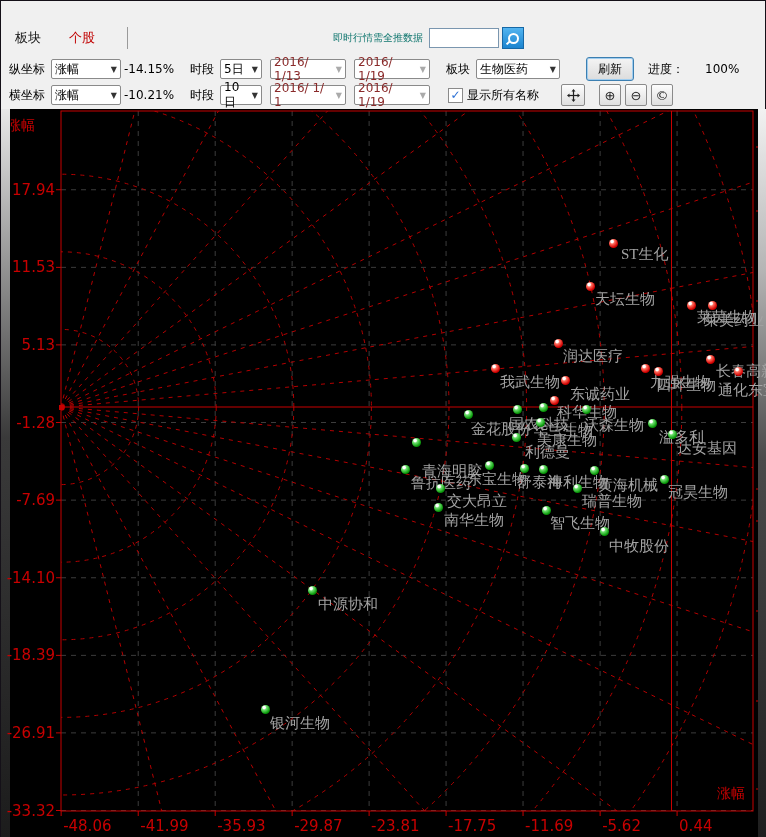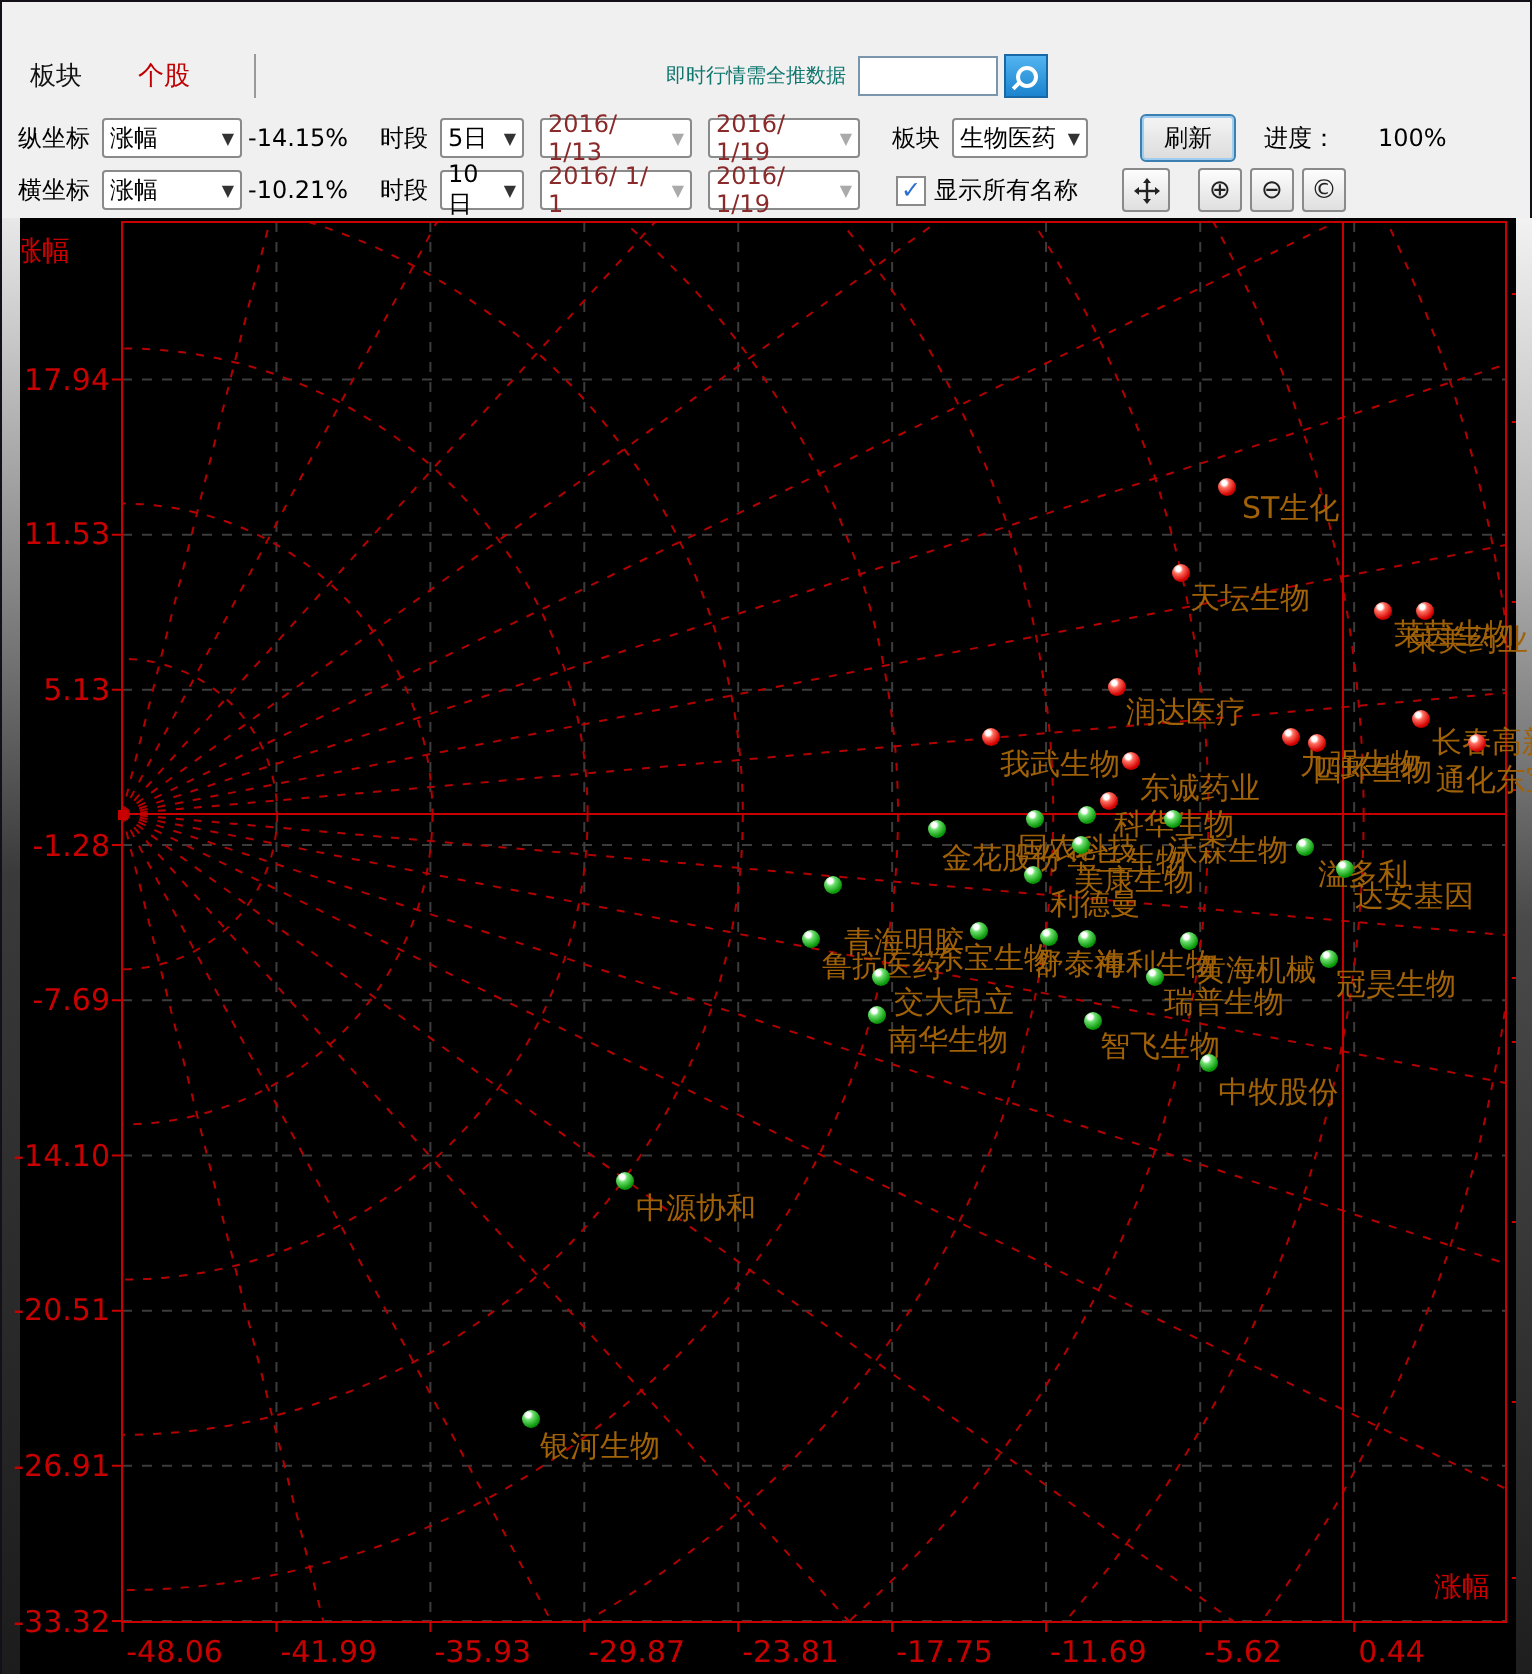--- a/index.html
+++ b/index.html
@@ -41,21 +41,21 @@
   .controlbar{position:absolute;left:0;top:52px;width:100%;height:56px;background:#f0f0f0;
     border-bottom:2px solid #5a5a5a;font-size:12px;color:#000;}
   .crow{position:absolute;left:0;width:100%;height:24px;display:flex;align-items:center;}
   .crow.r1{top:4px;} .crow.r2{top:30px;}
   .clabel{margin-left:8px;}
   .combo{height:20px;border:1px solid #8a8a8a;background:#fff;display:flex;align-items:center;
     justify-content:space-between;box-sizing:border-box;padding:0 3px;border-radius:2px;}
   .combo .arr{font-size:8px;color:#333;margin-left:4px;}
   .combo.axis{width:70px;margin-left:6px;}
   .combo.period{width:42px;margin-left:6px;}
-  .combo.sector{width:68px;margin-left:6px;}
+  .combo.sector{width:84px;margin-left:6px;}
   .combo.date{width:76px;margin-left:8px;color:#8a2a2a;}
   .combo.date .arr{color:#aaa;}
   .readout{width:58px;margin-left:3px;}
   .refresh-btn{margin-left:26px;width:46px;height:22px;border:1px solid #3c7fb1;border-radius:3px;
     background:linear-gradient(180deg,#f4f4f4,#dcdcdc);display:flex;align-items:center;justify-content:center;
     box-shadow:0 0 0 1px #a0cdef inset;}
   .progress{margin-left:14px;}
   .checkbox{width:13px;height:13px;border:1px solid #8a8a8a;background:#fff;margin-left:10px;
     display:flex;align-items:center;justify-content:center;color:#2a6fd4;font-size:12px;font-weight:bold;}
   .cb-label{margin-left:4px;}
@@ -66,21 +66,21 @@
 
   
   .chart{position:absolute;left:0;top:108px;width:766px;height:729px;background:#000;overflow:hidden;}
   .chart svg{position:absolute;left:0;top:0;}
   .ylab{position:absolute;color:#c80000;font-size:15px;text-align:right;width:52px;transform:translateY(-9px);}
   .xlab{position:absolute;color:#c80000;font-size:15px;white-space:nowrap;}
   .axis-caption{position:absolute;color:#c80000;font-size:14px;white-space:nowrap;}
   .dot{position:absolute;width:9px;height:9px;border-radius:50%;}
   .dot.red{background:radial-gradient(circle at 35% 28%,#ffffff 0 14%,#ff7060 28%,#d40000 68%,#7a0000 100%);}
   .dot.green{background:radial-gradient(circle at 35% 28%,#ffffff 0 14%,#6fe06f 28%,#0a9a0a 68%,#045504 100%);}
-  .slabel{position:absolute;color:#a16207;font-size:15px;white-space:nowrap;line-height:17px;}
+  .slabel{position:absolute;color:#a3a3a3;font-size:15px;white-space:nowrap;line-height:17px;font-family:Liberation Serif, serif;}
   .edge-strip{position:absolute;top:0;width:9px;height:100%;}
   .edge-strip.left{left:0;background:linear-gradient(180deg,#e8e8e8 0%,#9a9a9a 20%,#3a3a3a 45%,#1c1c1c 100%);}
   .edge-strip.right{right:0;background:linear-gradient(180deg,#f2f2f2 0%,#b5b5b5 22%,#4a4a4a 48%,#1e1e1e 100%);}
 </style>
 </head>
 <body>
 
 <div class="window">
 
 
@@ -249,21 +249,21 @@
     <div class="axis-caption" style="left:6px;top:8px">涨幅</div>
     <div class="axis-caption" style="left:716px;top:676px">涨幅</div>
     <div class="edge-strip left"></div>
     <div class="edge-strip right"></div>
   <div class="ylab" style="left: 2px; top: 80.7466px;">17.94</div>
       <div class="ylab" style="left: 2px; top: 158.372px;">11.53</div>
       <div class="ylab" style="left: 2px; top: 235.876px;">5.13</div>
       <div class="ylab" style="left: 2px; top: 313.501px;">-1.28</div>
       <div class="ylab" style="left: 2px; top: 391.126px;">-7.69</div>
       <div class="ylab" style="left: 2px; top: 468.751px;">-14.10</div>
-      <div class="ylab" style="left: 2px; top: 546.376px;">-20.51</div>
+      <div class="ylab" style="left: 2px; top: 546.376px;">-18.39</div>
       <div class="ylab" style="left: 2px; top: 623.88px;">-26.91</div>
       <div class="ylab" style="left: 2px; top: 701.505px;">-33.32</div>
       <div class="xlab" style="left: 62.138px; top: 708px;">-48.06</div>
       <div class="xlab" style="left: 139.227px; top: 708px;">-41.99</div>
       <div class="xlab" style="left: 216.189px; top: 708px;">-35.93</div>
       <div class="xlab" style="left: 293.151px; top: 708px;">-29.87</div>
       <div class="xlab" style="left: 370.113px; top: 708px;">-23.81</div>
       <div class="xlab" style="left: 447.075px; top: 708px;">-17.75</div>
       <div class="xlab" style="left: 524.037px; top: 708px;">-11.69</div>
       <div class="xlab" style="left: 601.126px; top: 708px;">-5.62</div>

